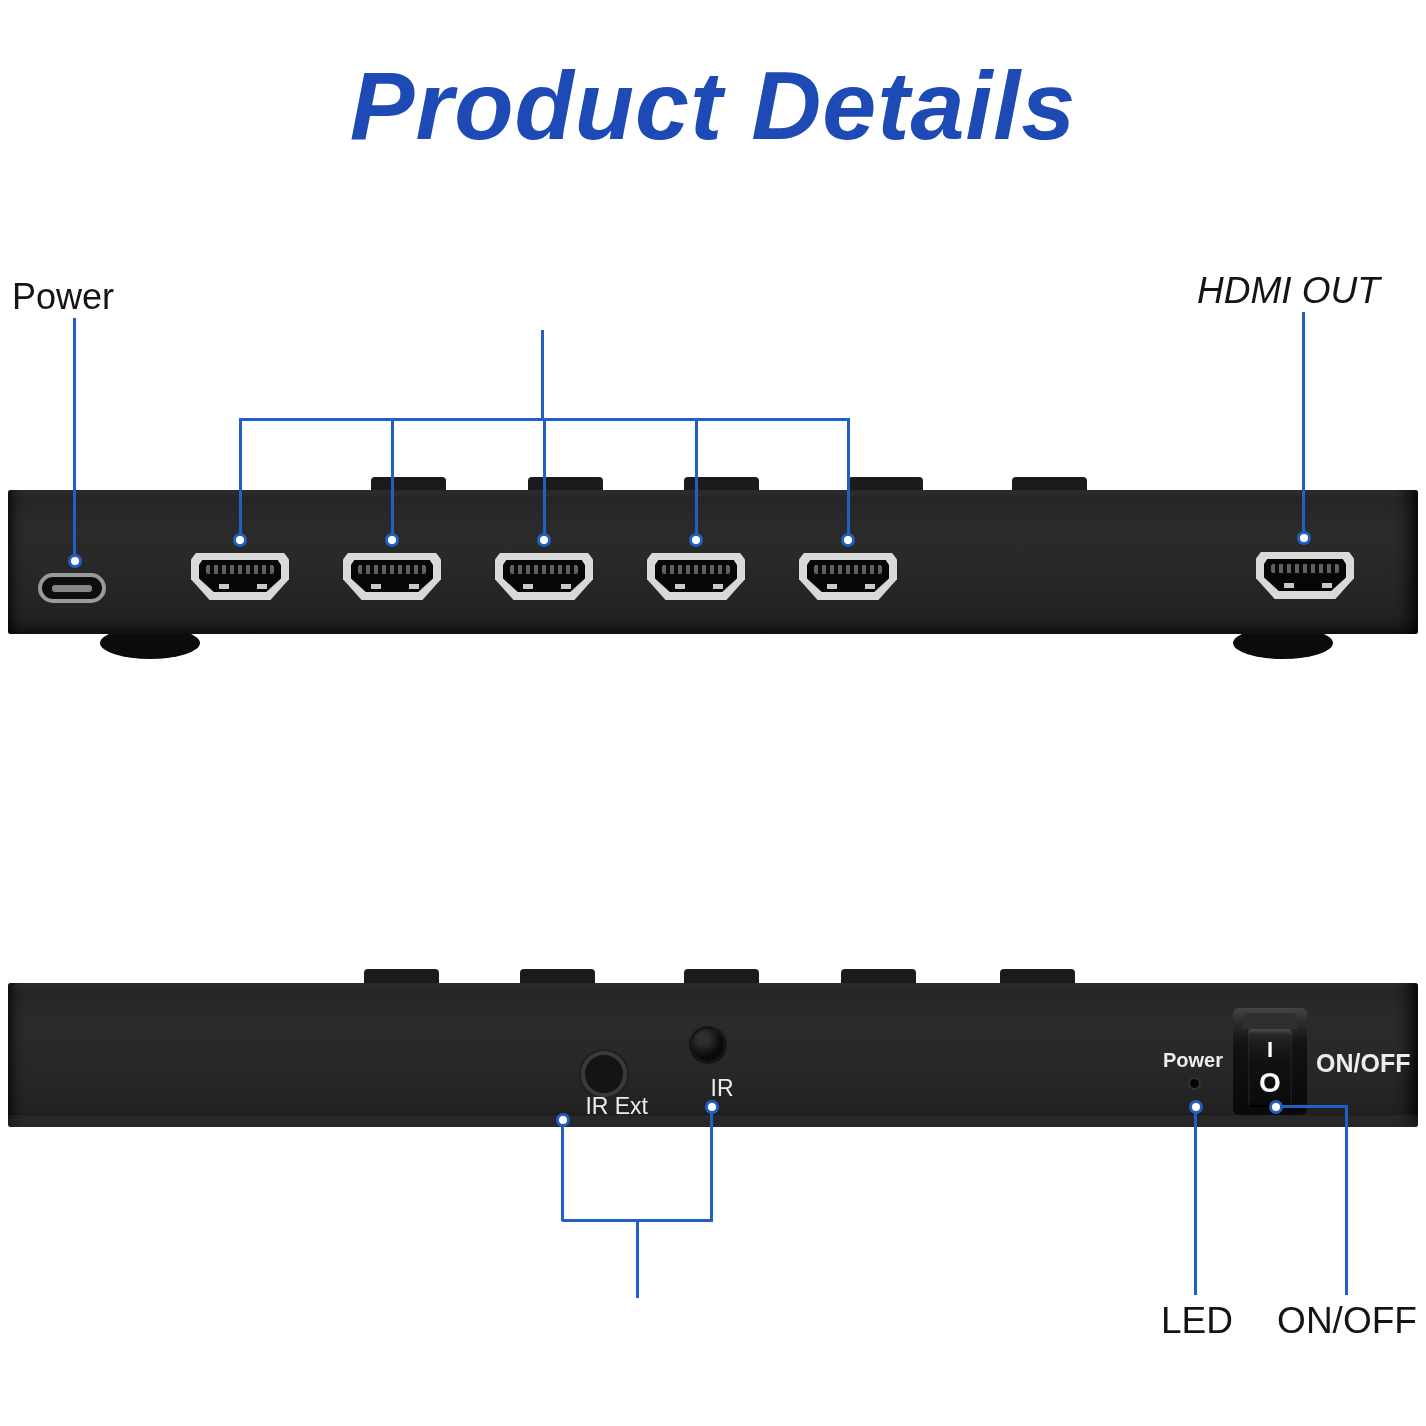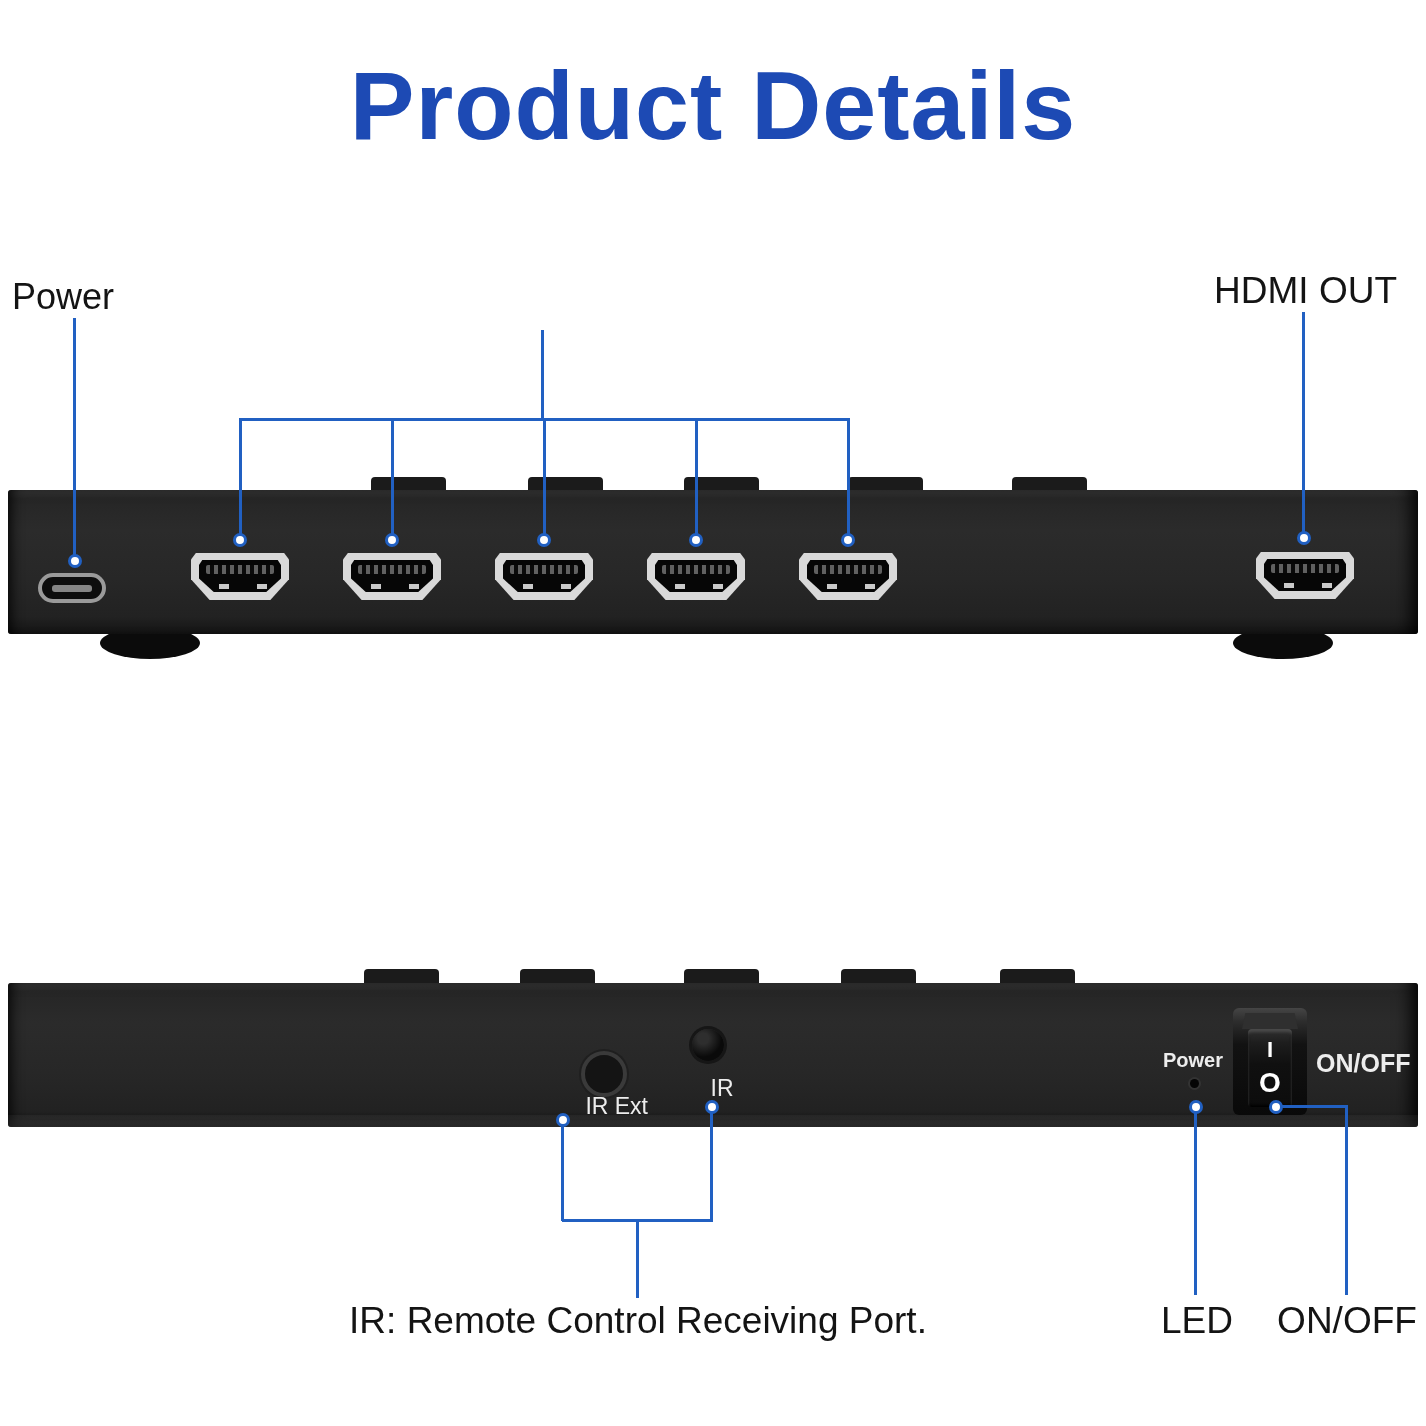--- a/index.html
+++ b/index.html
@@ -1,28 +1,28 @@
 <!DOCTYPE html>
 <html style="--title-blue: #1d4ab4; --leader-blue: #2160c2; --panel-black: #272727; --port-silver: #d9d9d9; --text-black: #141414; --text-white: #ededed;"><head>
 <meta charset="utf-8">
 <style>
   html,body{margin:0;padding:0;background:#fff;}
   .page{position:relative;width:1426px;height:1426px;background:#fff;overflow:hidden;
         font-family:"Liberation Sans", sans-serif;}
 
   
   .title{position:absolute;top:50px;left:0;width:100%;text-align:center;
-         font-size:97px;font-weight:bold;letter-spacing:1px;
+         font-size:97px;font-weight:bold;font-style:italic;letter-spacing:1px;
          color:var(--title-blue);}
 
   
   .lbl{position:absolute;color:var(--text-black);font-weight:400;white-space:nowrap;}
   .power-lbl{left:12px;top:276px;font-size:36px;}
   .hdmiin-lbl{left:443px;top:283px;width:200px;text-align:center;font-size:37px;}
-  .hdmiout-lbl{left:1197px;top:270px;width:200px;text-align:right;font-size:37px;}
+  .hdmiout-lbl{left:1197px;top:270px;width:200px;text-align:left;font-size:37px;font-style:italic;}
 
   
   .vline,.hline{position:absolute;background:var(--leader-blue);z-index:6;}
   .vline{width:3px;}
   .hline{height:3px;}
   .dot{position:absolute;width:8px;height:8px;border-radius:50%;background:#fff;
        border:3px solid var(--leader-blue);z-index:7;}
 
   .power-line{left:73px;top:318px;height:240px;}
   .hdmiin-stem{left:541px;top:330px;height:90px;}
@@ -209,17 +209,16 @@
   <div class="dot" style="left:705px;top:1100px;"></div>
   <div class="vline ir-line"></div>
   <div class="hline ir-bracket"></div>
   <div class="vline ir-stem"></div>
   <div class="dot" style="left:1189px;top:1100px;"></div>
   <div class="vline led-line"></div>
   <div class="dot" style="left:1269px;top:1100px;"></div>
   <div class="hline onoff-hline"></div>
   <div class="vline onoff-vline"></div>
 
-  <div class="caption ir-caption">IR: Remote Control Receiving Port.</div>
   <div class="caption led-caption">LED</div>
   <div class="caption onoff-caption">ON/OFF</div>
 
 </div>
 
 </body></html>

